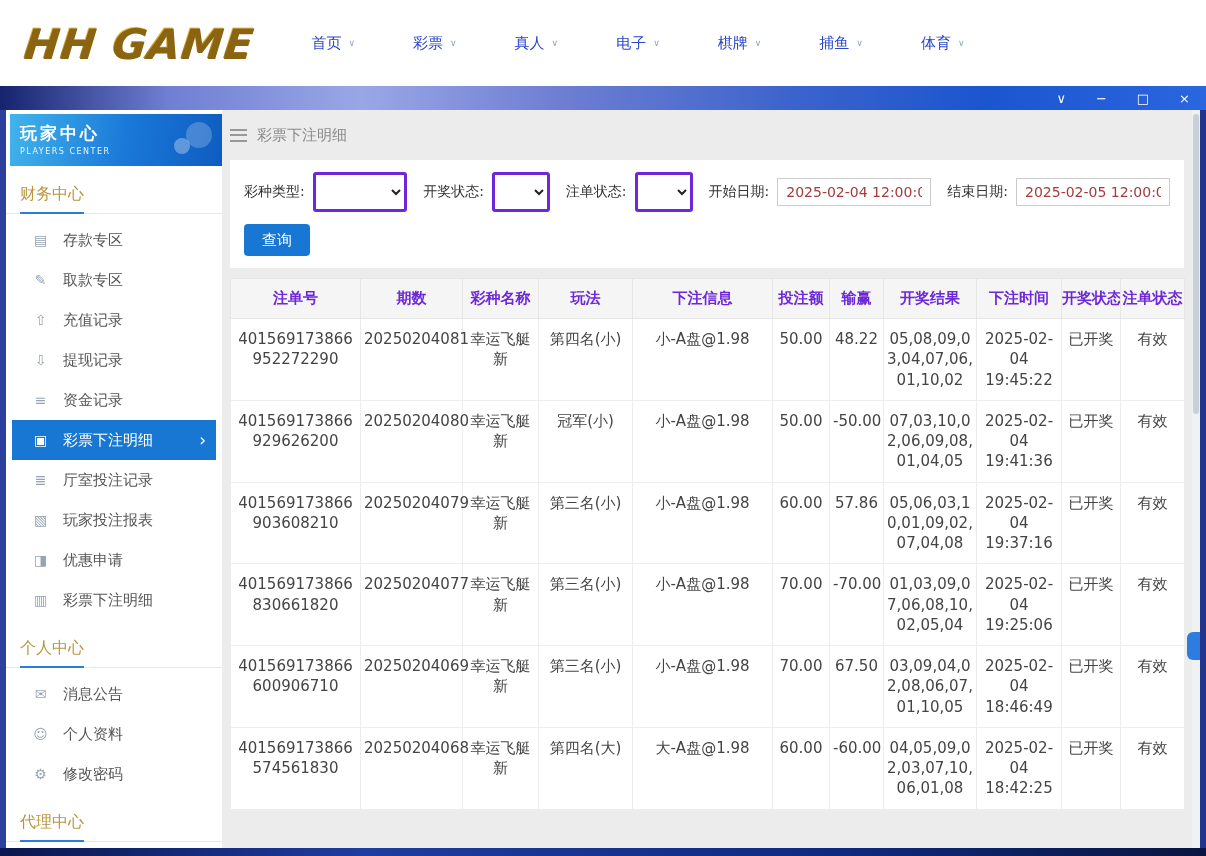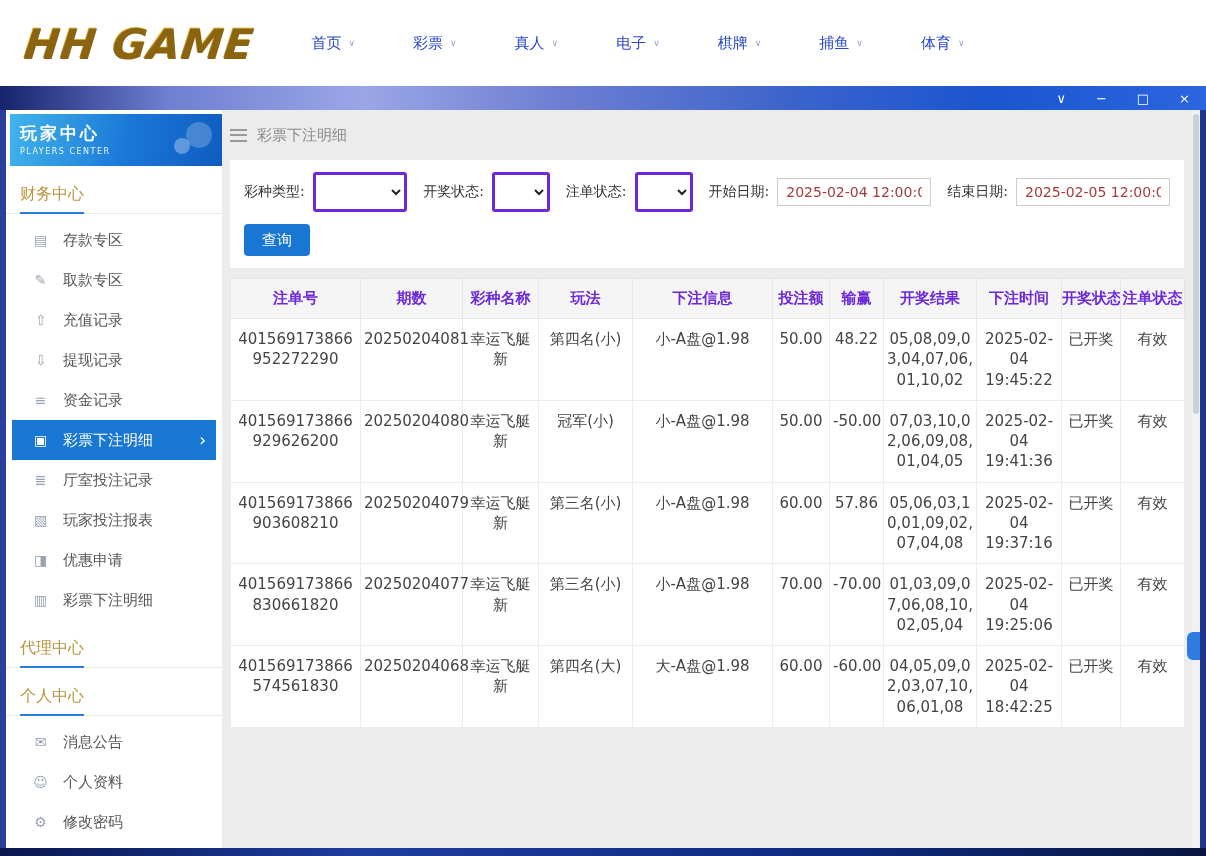--- a/index.html
+++ b/index.html
@@ -179,36 +179,36 @@
             <div class="side-item">
               <span class="side-icon">◨</span>
               <span class="side-label">优惠申请</span>
             </div>
             <div class="side-item">
               <span class="side-icon">▥</span>
               <span class="side-label">彩票下注明细</span>
             </div>
           </div>
           <div class="side-section">
-            <div class="side-section-title">代理中心</div>
+            <div class="side-section-title">个人中心</div>
+            <div class="side-item">
+              <span class="side-icon">✉</span>
+              <span class="side-label">消息公告</span>
+            </div>
+            <div class="side-item">
+              <span class="side-icon">☺</span>
+              <span class="side-label">个人资料</span>
+            </div>
+            <div class="side-item">
+              <span class="side-icon">⚙</span>
+              <span class="side-label">修改密码</span>
+            </div>
           </div>
           <div class="side-section">
-            <div class="side-section-title">个人中心</div>
-            <div class="side-item">
-              <span class="side-icon">✉</span>
-              <span class="side-label">消息公告</span>
-            </div>
-            <div class="side-item">
-              <span class="side-icon">☺</span>
-              <span class="side-label">个人资料</span>
-            </div>
-            <div class="side-item">
-              <span class="side-icon">⚙</span>
-              <span class="side-label">修改密码</span>
-            </div>
+            <div class="side-section-title">代理中心</div>
           </div>
         </div>
     </div>
 
     <div class="main">
 
       <div class="breadcrumb">
         <span class="hamburger"></span>
         <span>彩票下注明细</span>
       </div>
@@ -312,20 +312,33 @@
                 <td>第三名(小)</td>
                 <td>小-A盘@1.98</td>
                 <td>70.00</td>
                 <td>-70.00</td>
                 <td class="wrap-digits">01,03,09,07,06,08,10,02,05,04</td>
                 <td>2025-02-04 19:25:06</td>
                 <td>已开奖</td>
                 <td>有效</td>
               </tr>
               <tr>
+                <td class="wrap-digits">401569173866600906710</td>
+                <td>20250204069</td>
+                <td>幸运飞艇新</td>
+                <td>第三名(小)</td>
+                <td>小-A盘@1.98</td>
+                <td>70.00</td>
+                <td>67.50</td>
+                <td class="wrap-digits">03,09,04,02,08,06,07,01,10,05</td>
+                <td>2025-02-04 18:46:49</td>
+                <td>已开奖</td>
+                <td>有效</td>
+              </tr>
+              <tr>
                 <td class="wrap-digits">401569173866574561830</td>
                 <td>20250204068</td>
                 <td>幸运飞艇新</td>
                 <td>第四名(大)</td>
                 <td>大-A盘@1.98</td>
                 <td>60.00</td>
                 <td>-60.00</td>
                 <td class="wrap-digits">04,05,09,02,03,07,10,06,01,08</td>
                 <td>2025-02-04 18:42:25</td>
                 <td>已开奖</td>

